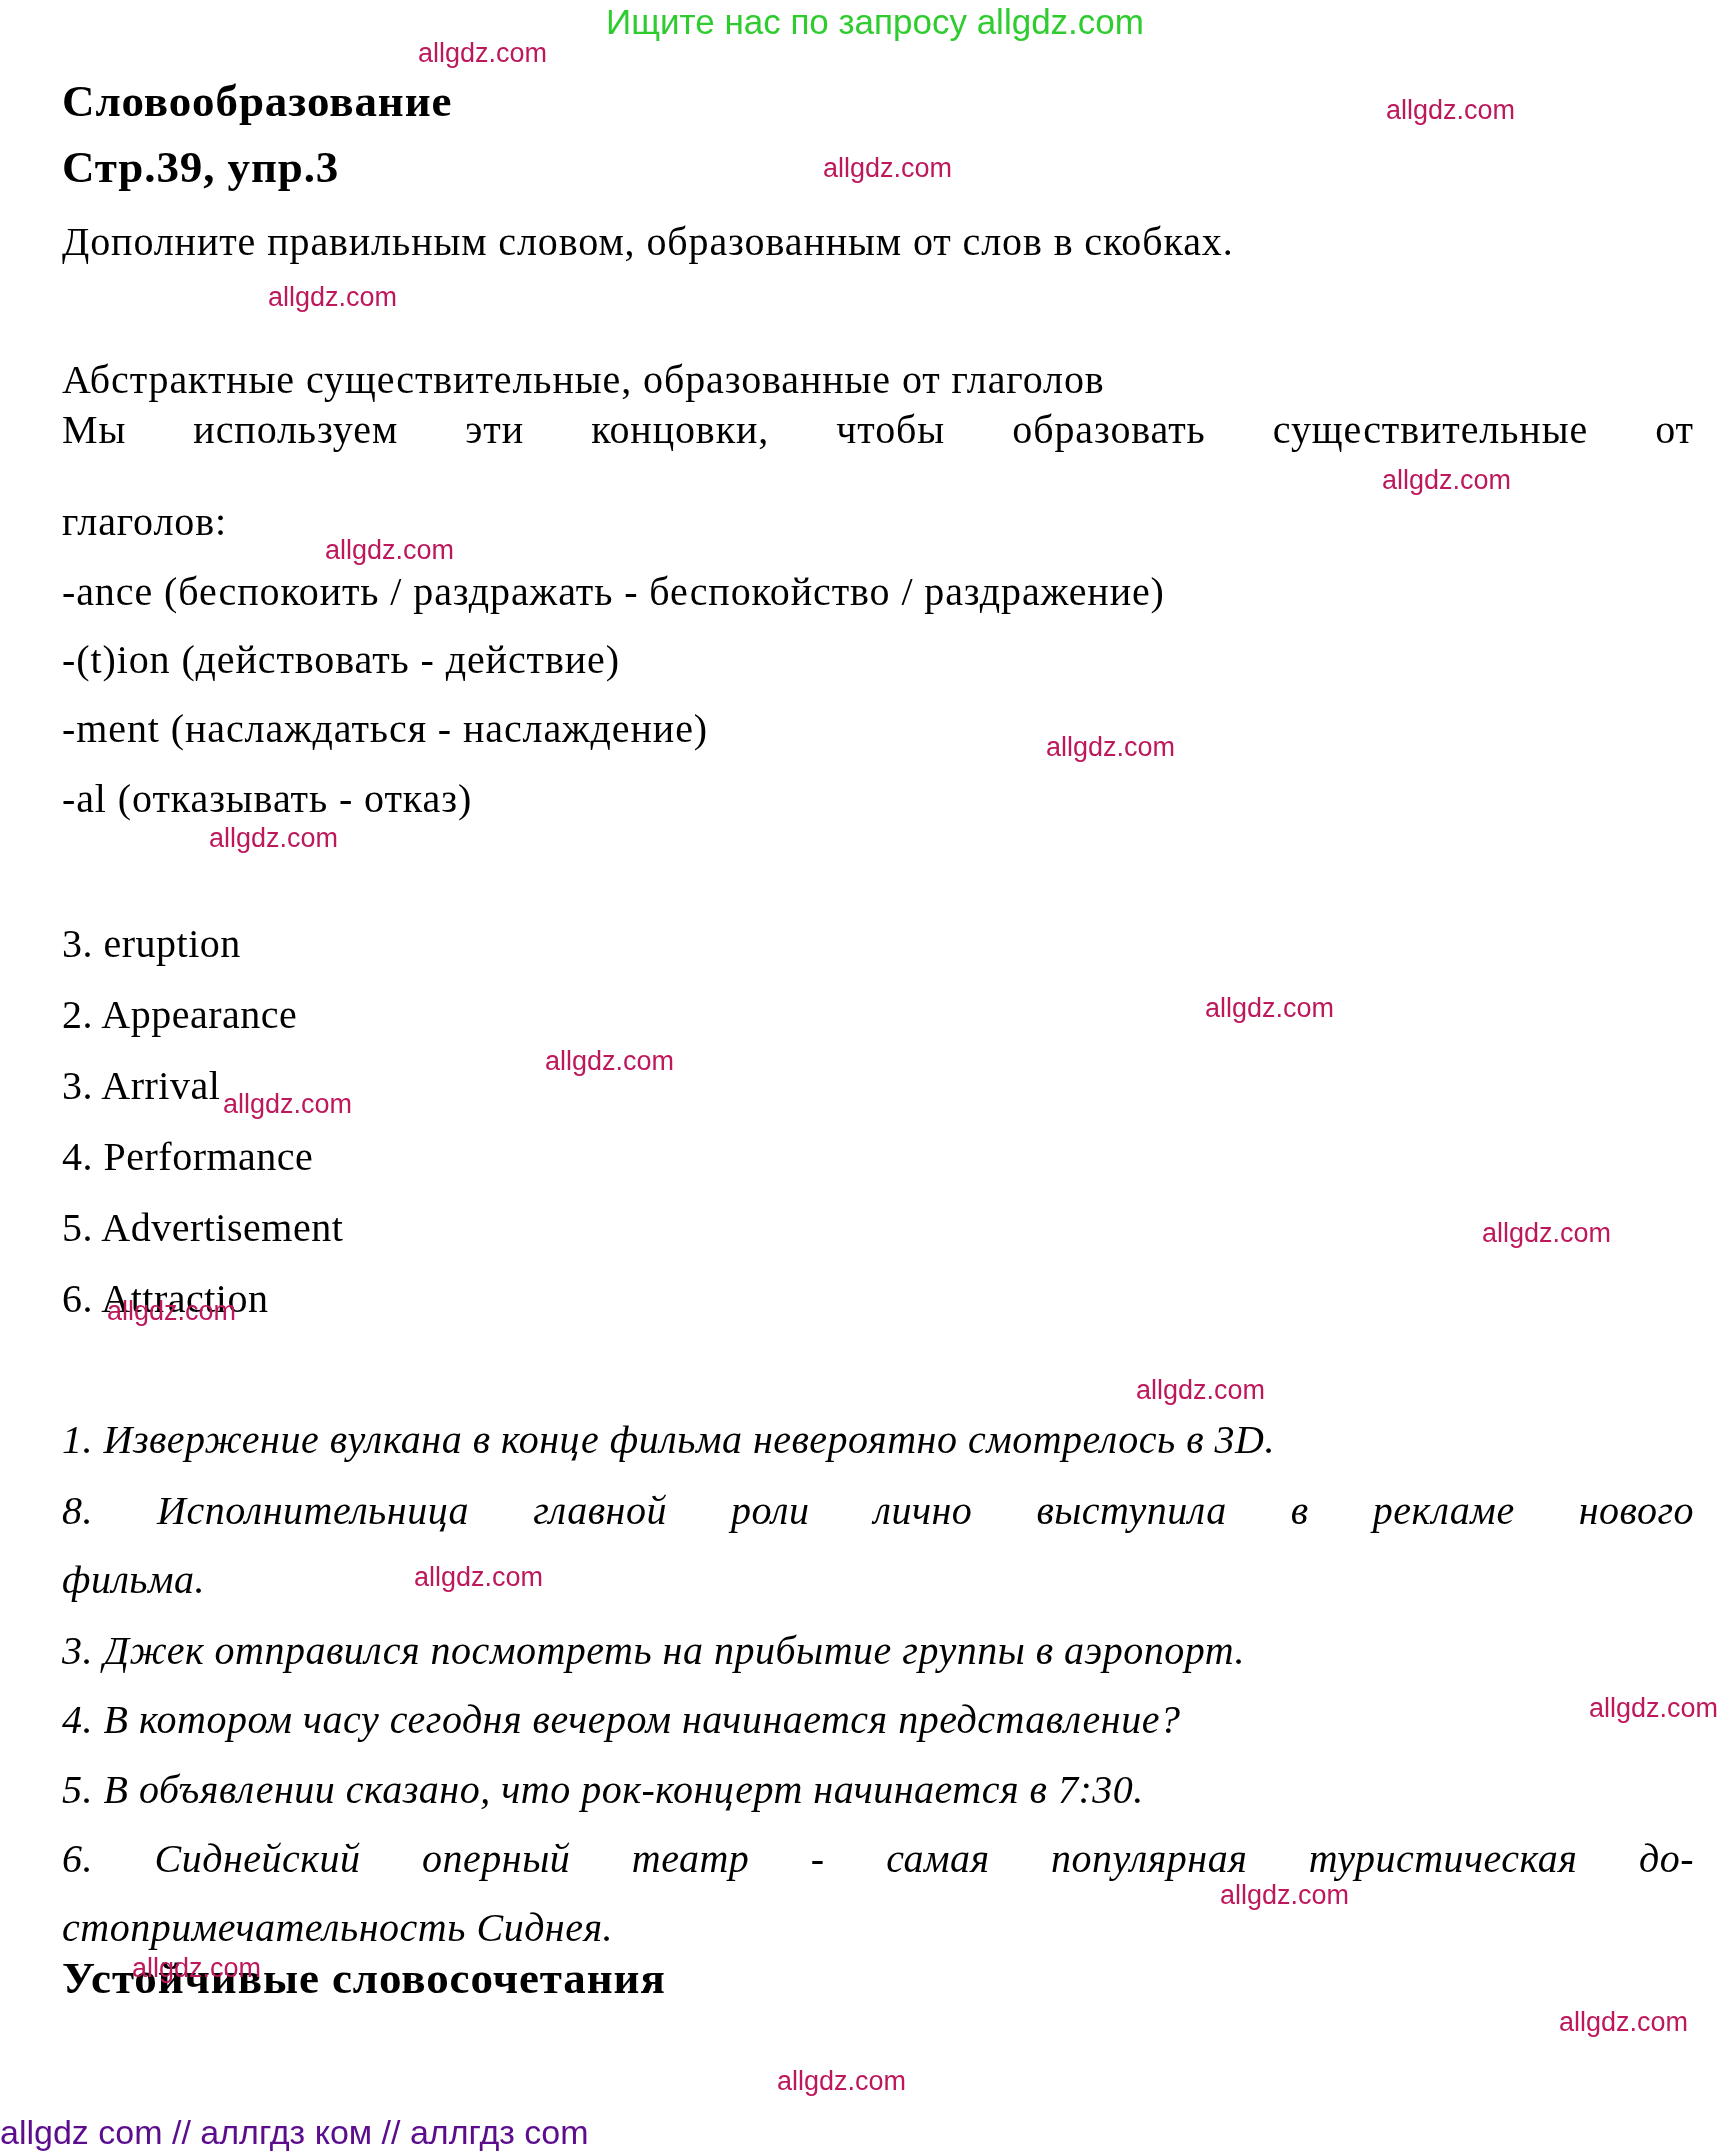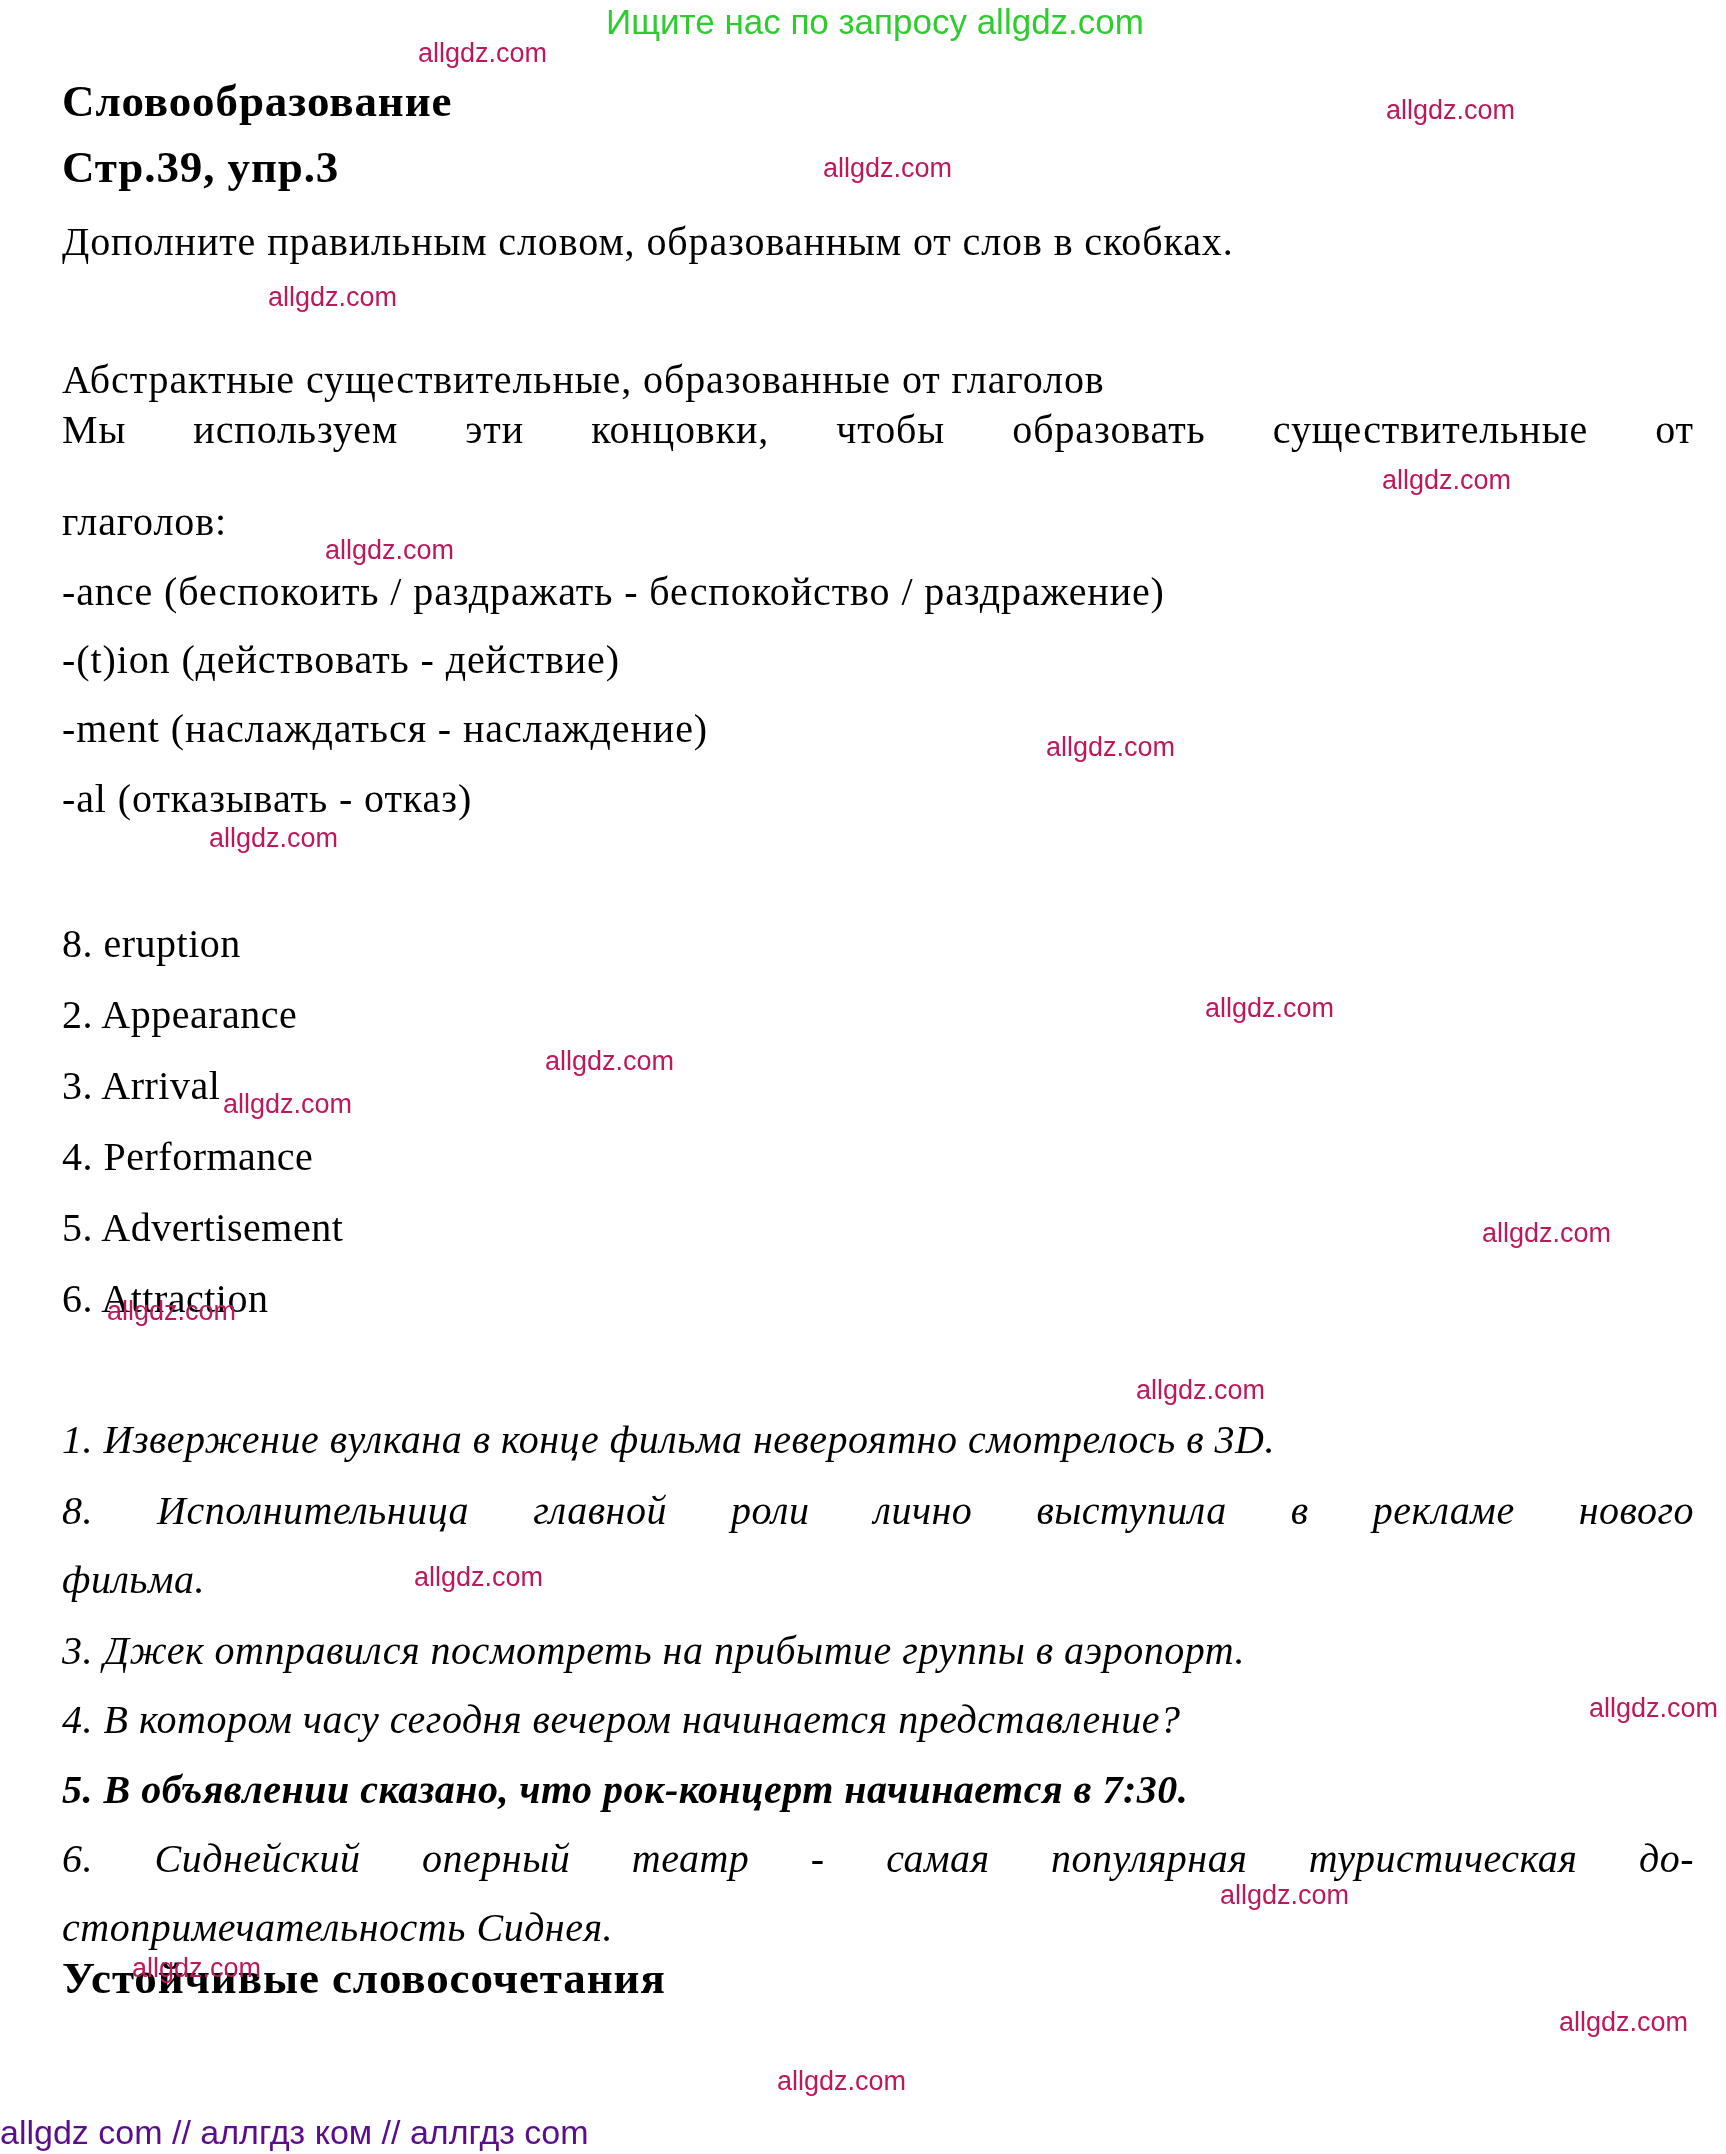--- a/index.html
+++ b/index.html
@@ -49,33 +49,33 @@
 
   <div class="line body-line" style="top:356px;">Абстрактные существительные, образованные от глаголов</div>
   <div class="line body-line just" style="top:406px;">Мы используем эти концовки, чтобы образовать существительные от</div>
   <div class="line body-line" style="top:498px;">глаголов:</div>
 
   <div class="line body-line" style="top:568px;">-ance (беспокоить / раздражать - беспокойство / раздражение)</div>
   <div class="line body-line" style="top:636px;">-(t)ion (действовать - действие)</div>
   <div class="line body-line" style="top:705px;">-ment (наслаждаться - наслаждение)</div>
   <div class="line body-line" style="top:775px;">-al (отказывать - отказ)</div>
 
-  <div class="line ans-line" style="top:920px;">8. eruption</div>
+  <div class="line ans-line" style="top:920px;">3. eruption</div>
   <div class="line ans-line" style="top:991px;">2. Appearance</div>
   <div class="line ans-line" style="top:1062px;">3. Arrival</div>
   <div class="line ans-line" style="top:1133px;">4. Performance</div>
   <div class="line ans-line" style="top:1204px;">5. Advertisement</div>
   <div class="line ans-line" style="top:1275px;">6. Attraction</div>
 
   <div class="line it-line" style="top:1416px;">1. Извержение вулкана в конце фильма невероятно смотрелось в 3D.</div>
   <div class="line it-line just" style="top:1487px;">8. Исполнительница главной роли лично выступила в рекламе нового</div>
   <div class="line it-line" style="top:1556px;">фильма.</div>
   <div class="line it-line" style="top:1627px;">3. Джек отправился посмотреть на прибытие группы в аэропорт.</div>
   <div class="line it-line" style="top:1696px;">4. В котором часу сегодня вечером начинается представление?</div>
-  <div class="line it-line" style="top:1766px;font-weight:bold;">5. В объявлении сказано, что рок-концерт начинается в 7:30.</div>
+  <div class="line it-line" style="top:1766px;">5. В объявлении сказано, что рок-концерт начинается в 7:30.</div>
   <div class="line it-line just" style="top:1835px;">6. Сиднейский оперный театр - самая популярная туристическая до-</div>
   <div class="line it-line" style="top:1904px;">стопримечательность Сиднея.</div>
 
   <div class="line h1" style="top:1952px;">Устойчивые словосочетания</div>
 
   <span class="wm" style="left:418px;top:38px;">allgdz.com</span>
   <span class="wm" style="left:1386px;top:95px;">allgdz.com</span>
   <span class="wm" style="left:823px;top:153px;">allgdz.com</span>
   <span class="wm" style="left:268px;top:282px;">allgdz.com</span>
   <span class="wm" style="left:1382px;top:465px;">allgdz.com</span>

